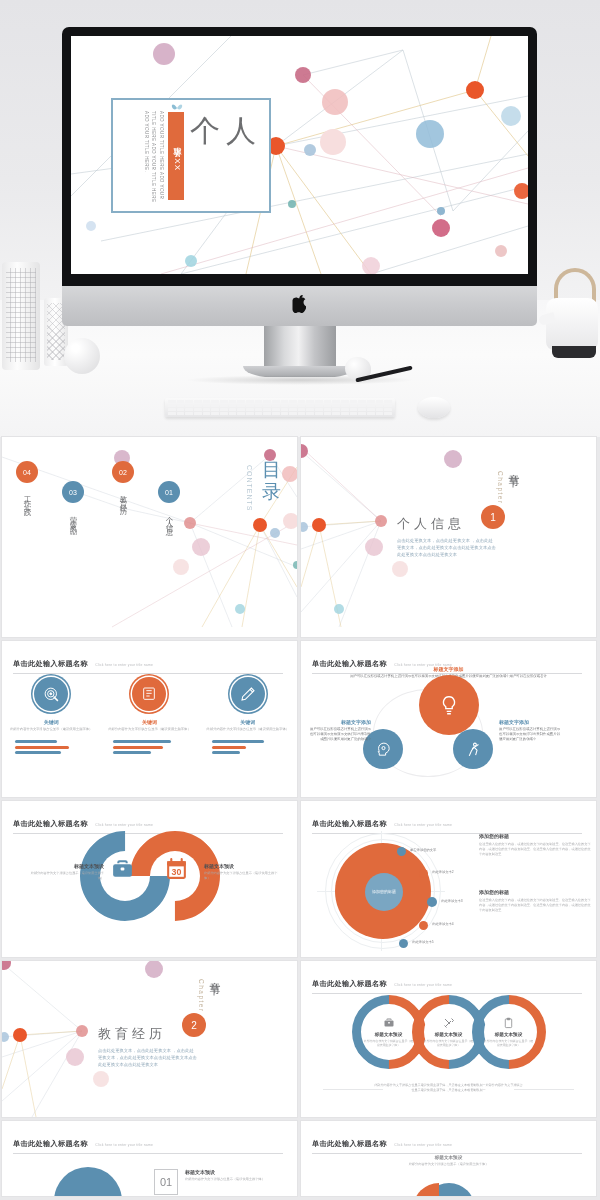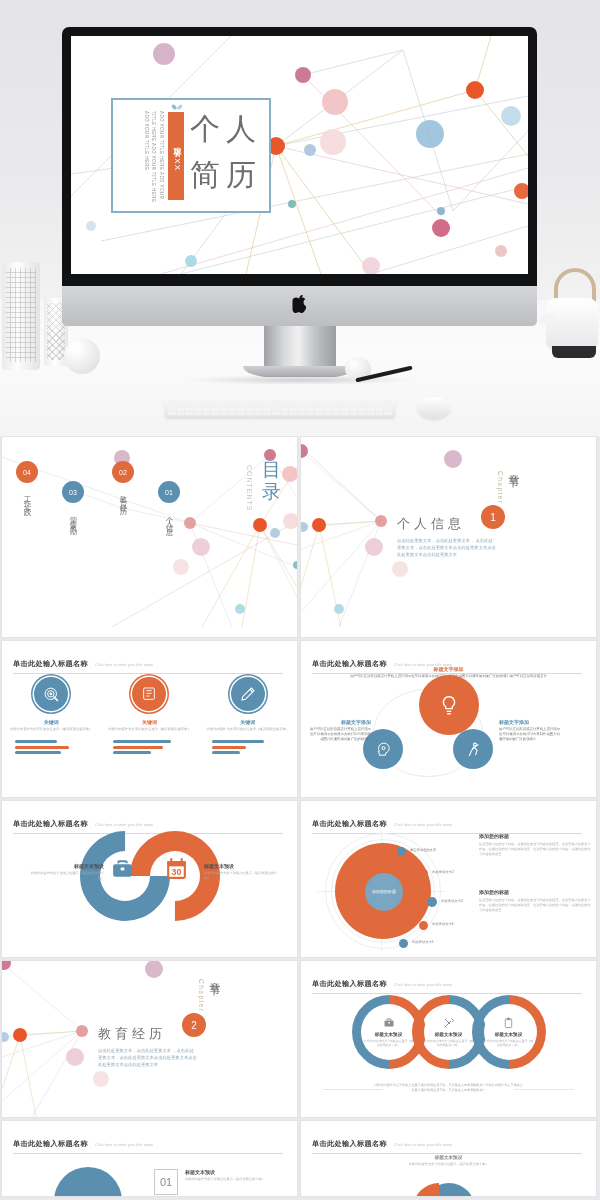--- a/index.html
+++ b/index.html
@@ -66,21 +66,21 @@
       background:linear-gradient(180deg,#ffffff,#e7e7e9); border-radius:10px 10px 8px 8px; }
   .teapot-base { position:absolute; left:12px; top:78px; width:44px; height:12px; background:#2c2c2f; border-radius:0 0 6px 6px; }
   .teapot-handle { position:absolute; left:14px; top:0px; width:42px; height:34px;
       border:4px solid #cdb79a; border-bottom:none; border-radius:22px 22px 0 0; }
   .teapot-spout { position:absolute; left:-1px; top:46px; width:16px; height:10px;
       background:#f4f4f5; border-radius:6px 0 0 6px; transform:rotate(-16deg); }
 
   
   .title-frame { position:absolute; left:40px; top:62px; width:160px; height:115px; border:2px solid #87aec6; background:#fff; }
   .title-cn { position:absolute; right:7px; top:8px; font-size:30px; line-height:46px; color:#6d6e70;
-      letter-spacing:6px; text-align:right; font-family:Liberation Mono, monospace; font-weight:400; }
+      letter-spacing:6px; text-align:right; font-family:Liberation Serif, serif; font-weight:400; }
   .title-badge { position:absolute; left:55px; top:12px; width:16px; height:88px; background:#e06a3c;
       color:#fff; font-size:8px; writing-mode:vertical-rl; display:flex; align-items:center; justify-content:center;
       letter-spacing:1px; }
   .title-sub { position:absolute; left:16px; top:11px; width:36px; height:92px; writing-mode:vertical-rl;
       font-size:4.6px; line-height:7.6px; color:#8a8b8e; letter-spacing:.4px; }
   .butterfly { position:absolute; left:58px; top:2px; width:12px; height:11px; }
 
   
   .grid { position:absolute; left:0; top:437px; width:600px; }
   .row { display:flex; gap:4px; padding:0 2px; margin-bottom:4px; }
@@ -242,21 +242,20 @@
             <circle cx="120" cy="225" r="6" fill="#9fd3df" opacity="0.85"></circle>
             <circle cx="300" cy="230" r="9" fill="#f0cfd8" opacity="0.85"></circle>
             <circle cx="430" cy="215" r="6" fill="#e9b9b9" opacity="0.8"></circle>
             <circle cx="20" cy="190" r="5" fill="#cbdced" opacity="0.8"></circle>
           </g>
         </svg>
 
         <div class="title-frame">
           <div class="title-cn">
             <div>个人</div>
-            <div>简历</div>
           </div>
           <svg class="butterfly" viewBox="0 0 12 11">
             <path d="M6 6 C3 1, 0 2, 1 5 C2 8, 5 8, 6 6 Z" fill="#7fb6cf" opacity=".9"></path>
             <path d="M6 6 C9 1, 12 2, 11 5 C10 8, 7 8, 6 6 Z" fill="#a6cfe0" opacity=".9"></path>
           </svg>
           <div class="title-badge">求职者：XXX</div>
           <div class="title-sub">ADD YOUR TITLE HERE ADD YOUR TITLE HERE ADD YOUR TITLE HERE ADD YOUR TITLE HERE.</div>
         </div>
       </div>
     </div>

